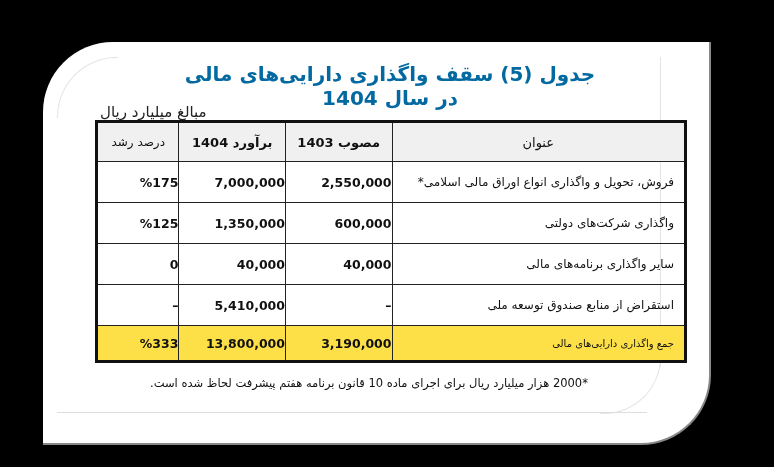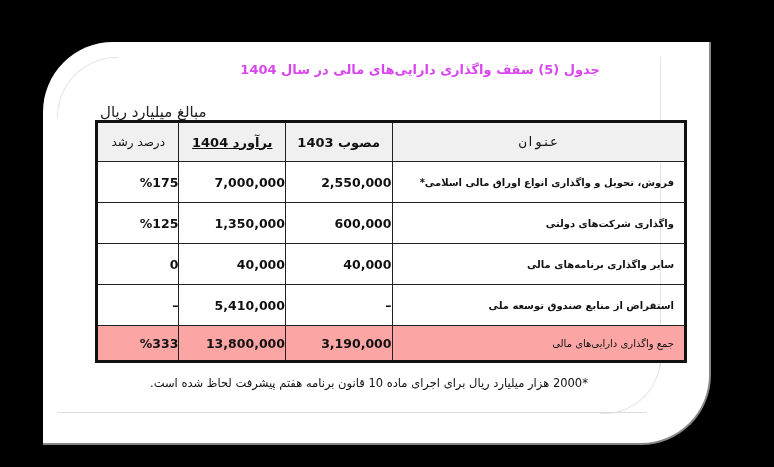--- a/index.html
+++ b/index.html
@@ -26,42 +26,42 @@
       position:absolute; left:57px; top:57px; width:60px; height:60px;
       border-top:1px solid #e4e4e4; border-left:1px solid #e4e4e4;
       border-top-left-radius:60px;
     }
     .arc-br {
       position:absolute; left:600px; top:357px; width:60px; height:56px;
       border-bottom:1px solid #e4e4e4; border-right:1px solid #e4e4e4;
       border-bottom-right-radius:60px;
     }
     .title {
-      position:absolute; left:180px; top:62px; width:420px; 
-      direction:rtl; font-weight:bold; font-size:13px; color:#d946ef;
+      position:absolute; left:180px; top:62px; width:420px; text-align:center;
+      direction:rtl; font-weight:bold; font-size:20px; color:#0369a1;
     }
     .unit {
       position:absolute; left:100px; top:103px; direction:rtl; font-size:15px; color:#222;
     }
     table.fin {
       position:absolute; left:95px; top:120px; width:592px; border-collapse:collapse;
       direction:rtl; border:3px solid #111;
     }
     table.fin td, table.fin th {
       border:1.5px solid #222; text-align:center; font-size:13px; color:#111;
       padding:0;
     }
     table.fin th { background:#f0f0f0; height:38px; font-weight:bold; }
-    table.fin th.title-col { font-weight:normal;font-family:Liberation Mono, monospace; }
+    table.fin th.title-col { font-weight:normal; }
     table.fin th.growth { font-weight:normal; font-size:12px; line-height:15px; }
     table.fin td { height:40px; font-weight:bold; font-family:"DejaVu Sans", sans-serif; font-size:12.5px;text-align:right; }
-    table.fin td.label { text-align:right; padding-right:10px; font-weight:bold; font-size:10px; }
-    table.fin tr.total td { background:#fca5a5; height:34px; }
+    table.fin td.label { text-align:right; padding-right:10px; font-weight:normal; font-size:12px; }
+    table.fin tr.total td { background:#fde047; height:34px; }
     table.fin tr.total td.label { font-weight:normal; font-size:10px; }
-    .c1 { width:290px; } .c2 { width:105px; } .c3 { width:105px;text-decoration:underline; } .c4 { width:80px; }
+    .c1 { width:290px; } .c2 { width:105px; } .c3 { width:105px; } .c4 { width:80px; }
     .footnote {
       position:absolute; left:150px; top:376px; width:535px; direction:rtl;
       font-size:11.5px; color:#111; text-align:left;
     }
   </style>
 </head>
 <body>
 
 <div class="page"></div>
 <div class="arc-tl"></div>

